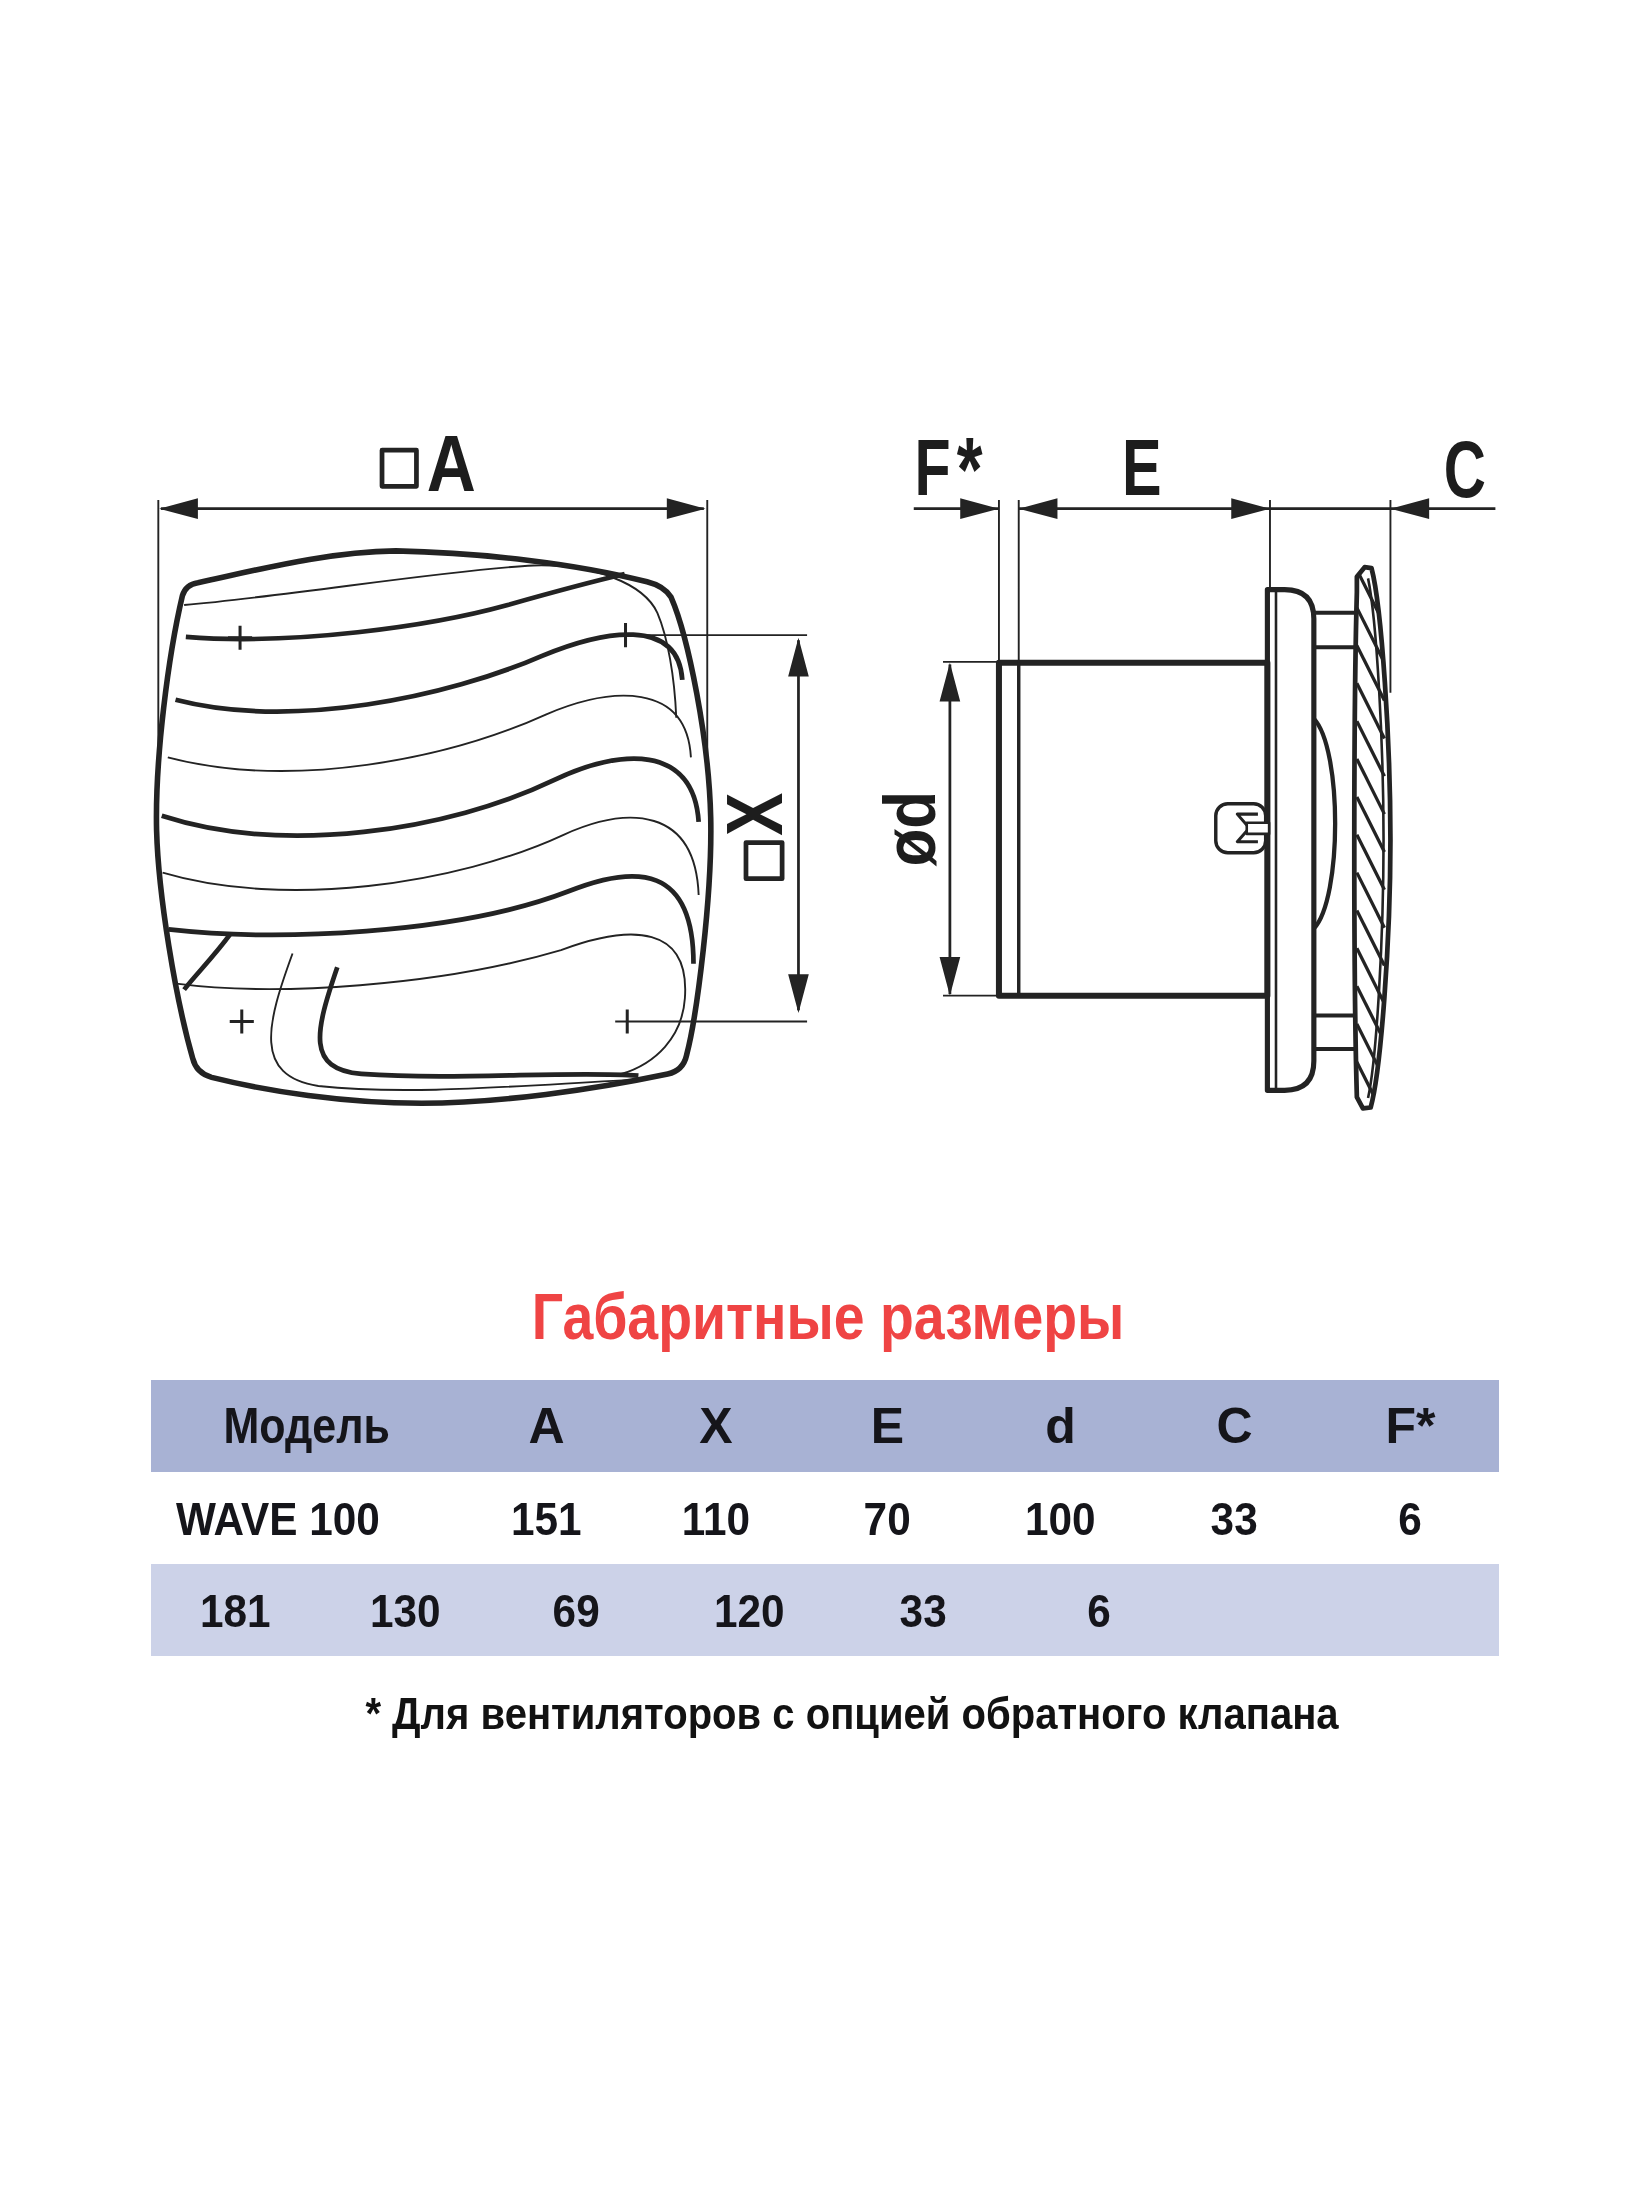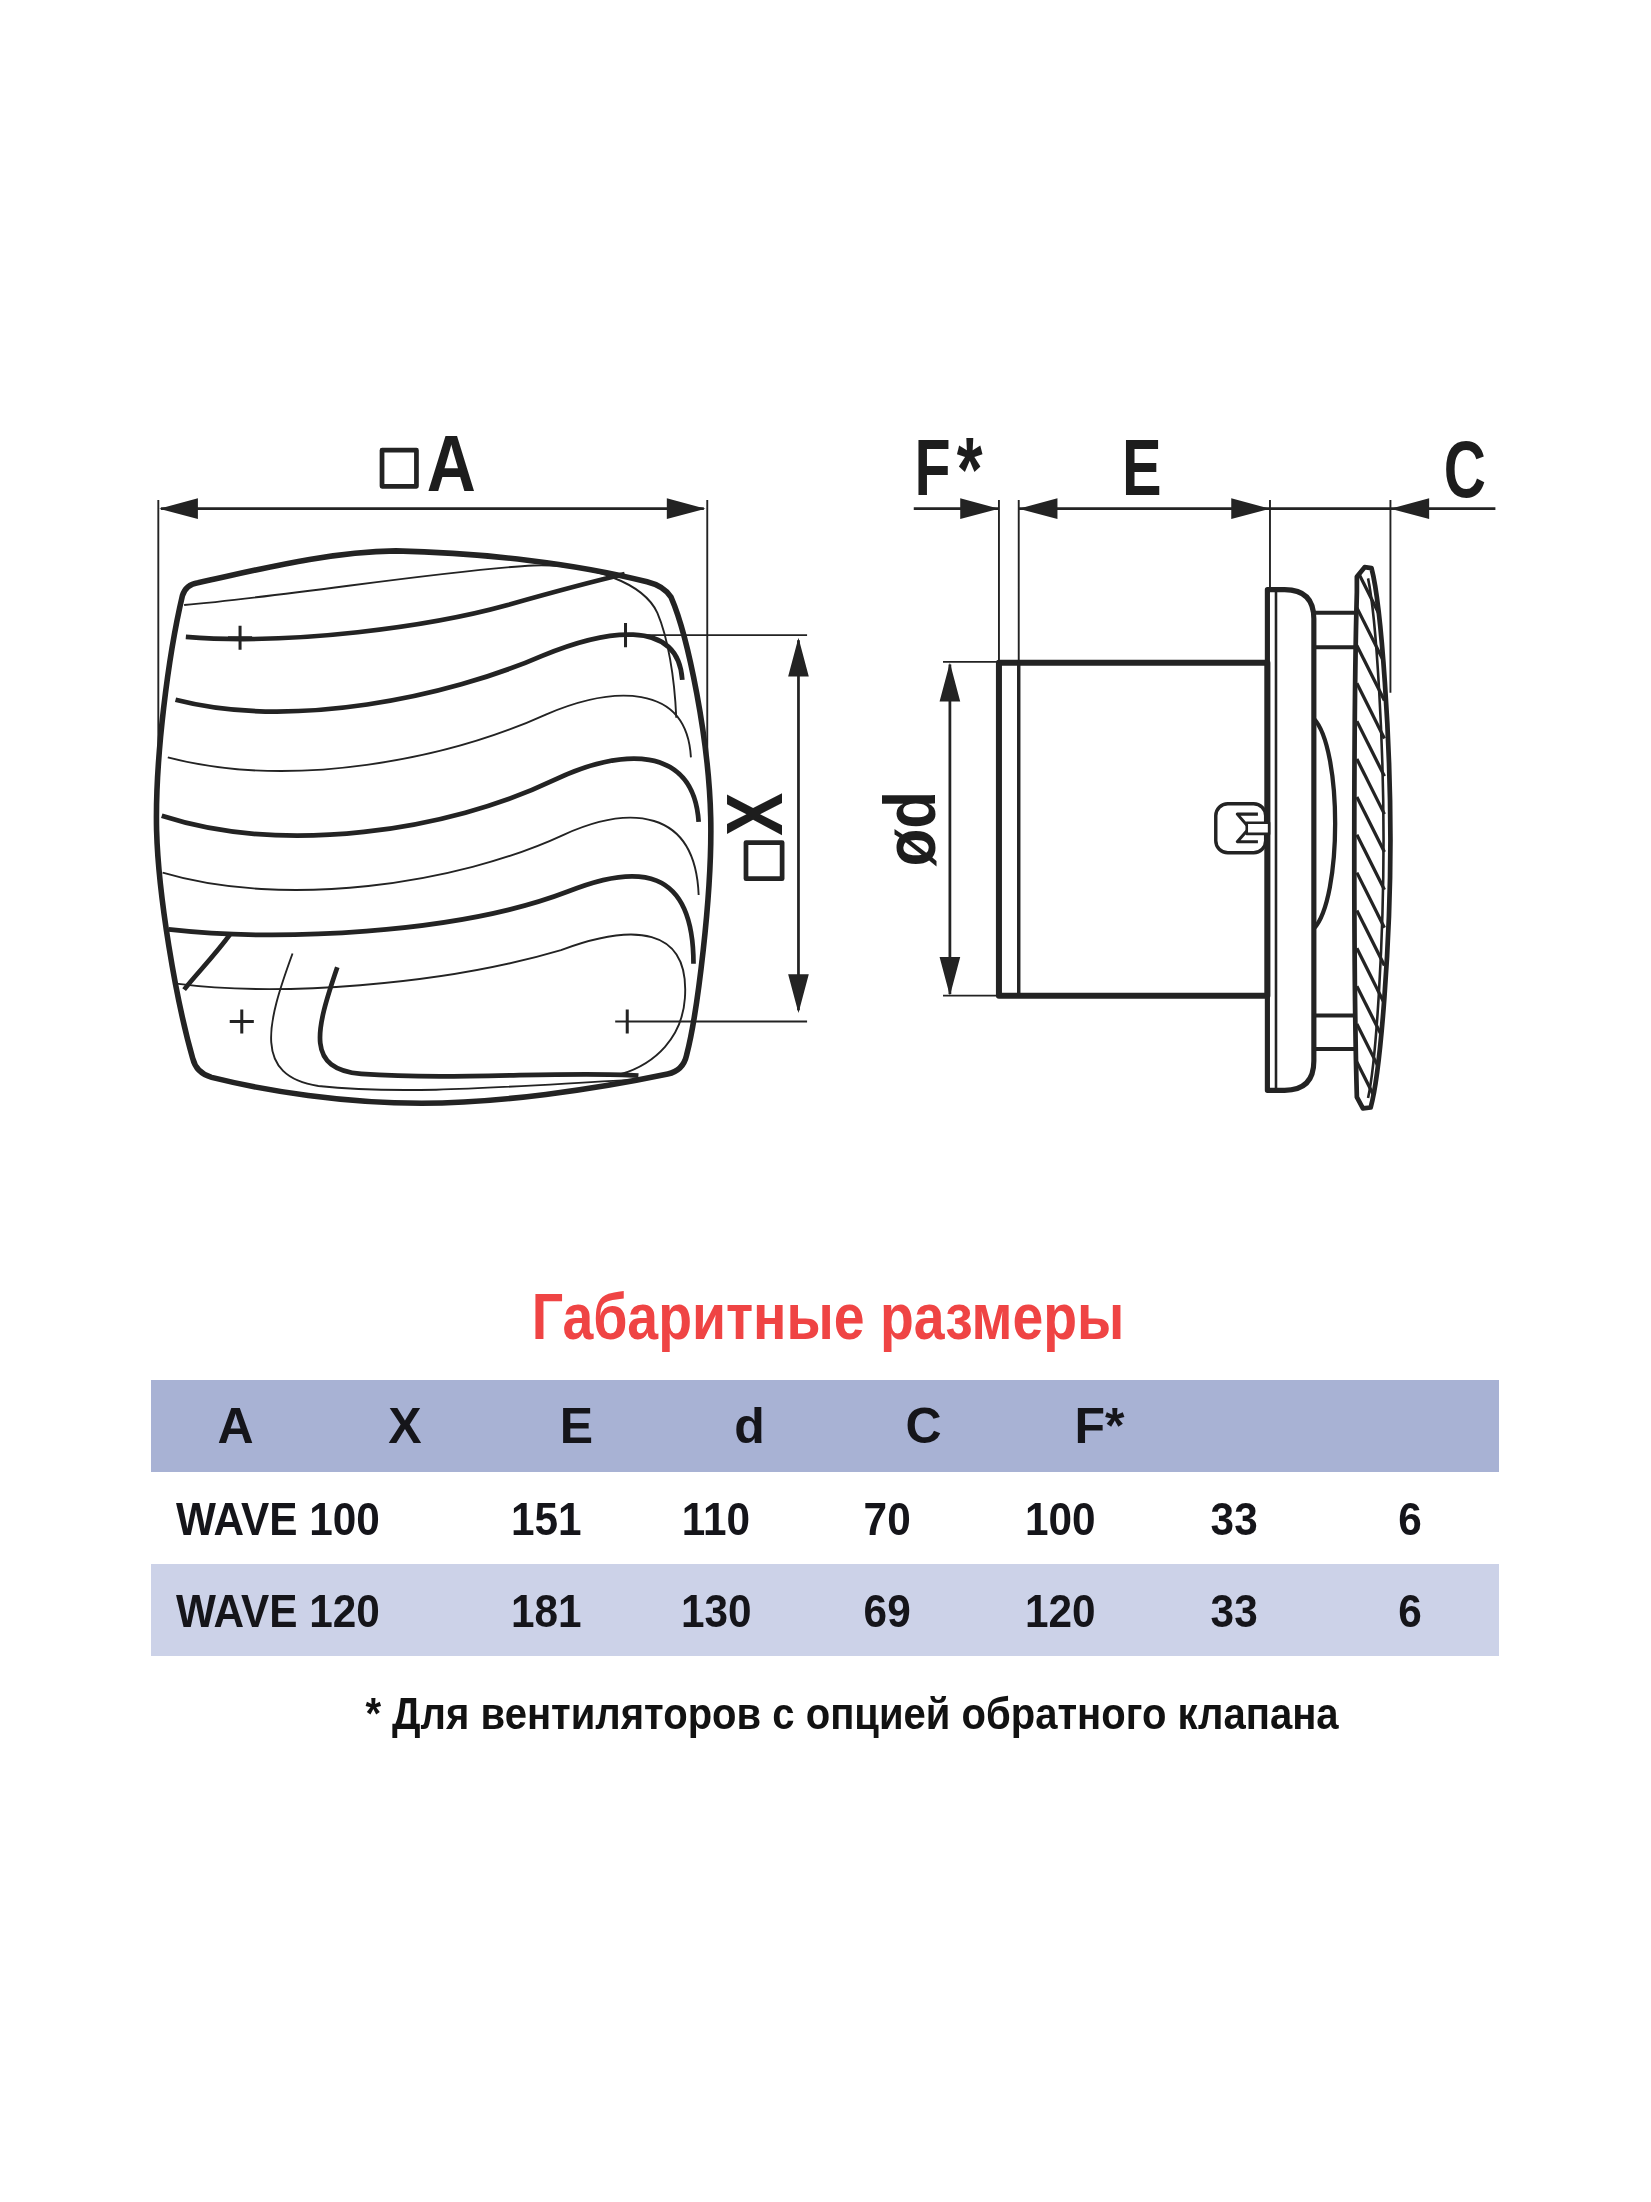--- a/index.html
+++ b/index.html
@@ -133,38 +133,38 @@
 <g transform="translate(1087,1007) rotate(-90)">
         <text x="0" y="0" font-size="85" textLength="88" lengthAdjust="spacingAndGlyphs">ød</text>
       </g>
 </g>
 </svg>
 
 <div id="title"><span>Габаритные размеры</span></div>
 
 <div id="tbl">
 <div class="row hdr">
+  <div class="c1"><span class="sxm">Модель</span></div>
       <div class="c2">A</div>
       <div class="c3">X</div>
   <div class="c4">E</div>
       <div class="c5">d</div>
       <div class="c6">C</div>
       <div class="c7">F*</div>
 </div>
 <div class="row body">
   <div class="c1"><span class="sxl">WAVE 100</span></div>
       <div class="c2"><span class="sx">151</span></div>
       <div class="c3"><span class="sx">110</span></div>
   <div class="c4"><span class="sx">70</span></div>
       <div class="c5"><span class="sx">100</span></div>
       <div class="c6"><span class="sx">33</span></div>
       <div class="c7"><span class="sx">6</span></div>
 </div>
 <div class="row body r2">
-  <div class="c1"><span class="sxl">WAVE 120</span></div>
       <div class="c2"><span class="sx">181</span></div>
       <div class="c3"><span class="sx">130</span></div>
   <div class="c4"><span class="sx">69</span></div>
       <div class="c5"><span class="sx">120</span></div>
       <div class="c6"><span class="sx">33</span></div>
       <div class="c7"><span class="sx">6</span></div>
 </div>
 </div>
 
 <div id="foot"><span>* Для вентиляторов с опцией обратного клапана</span></div>

